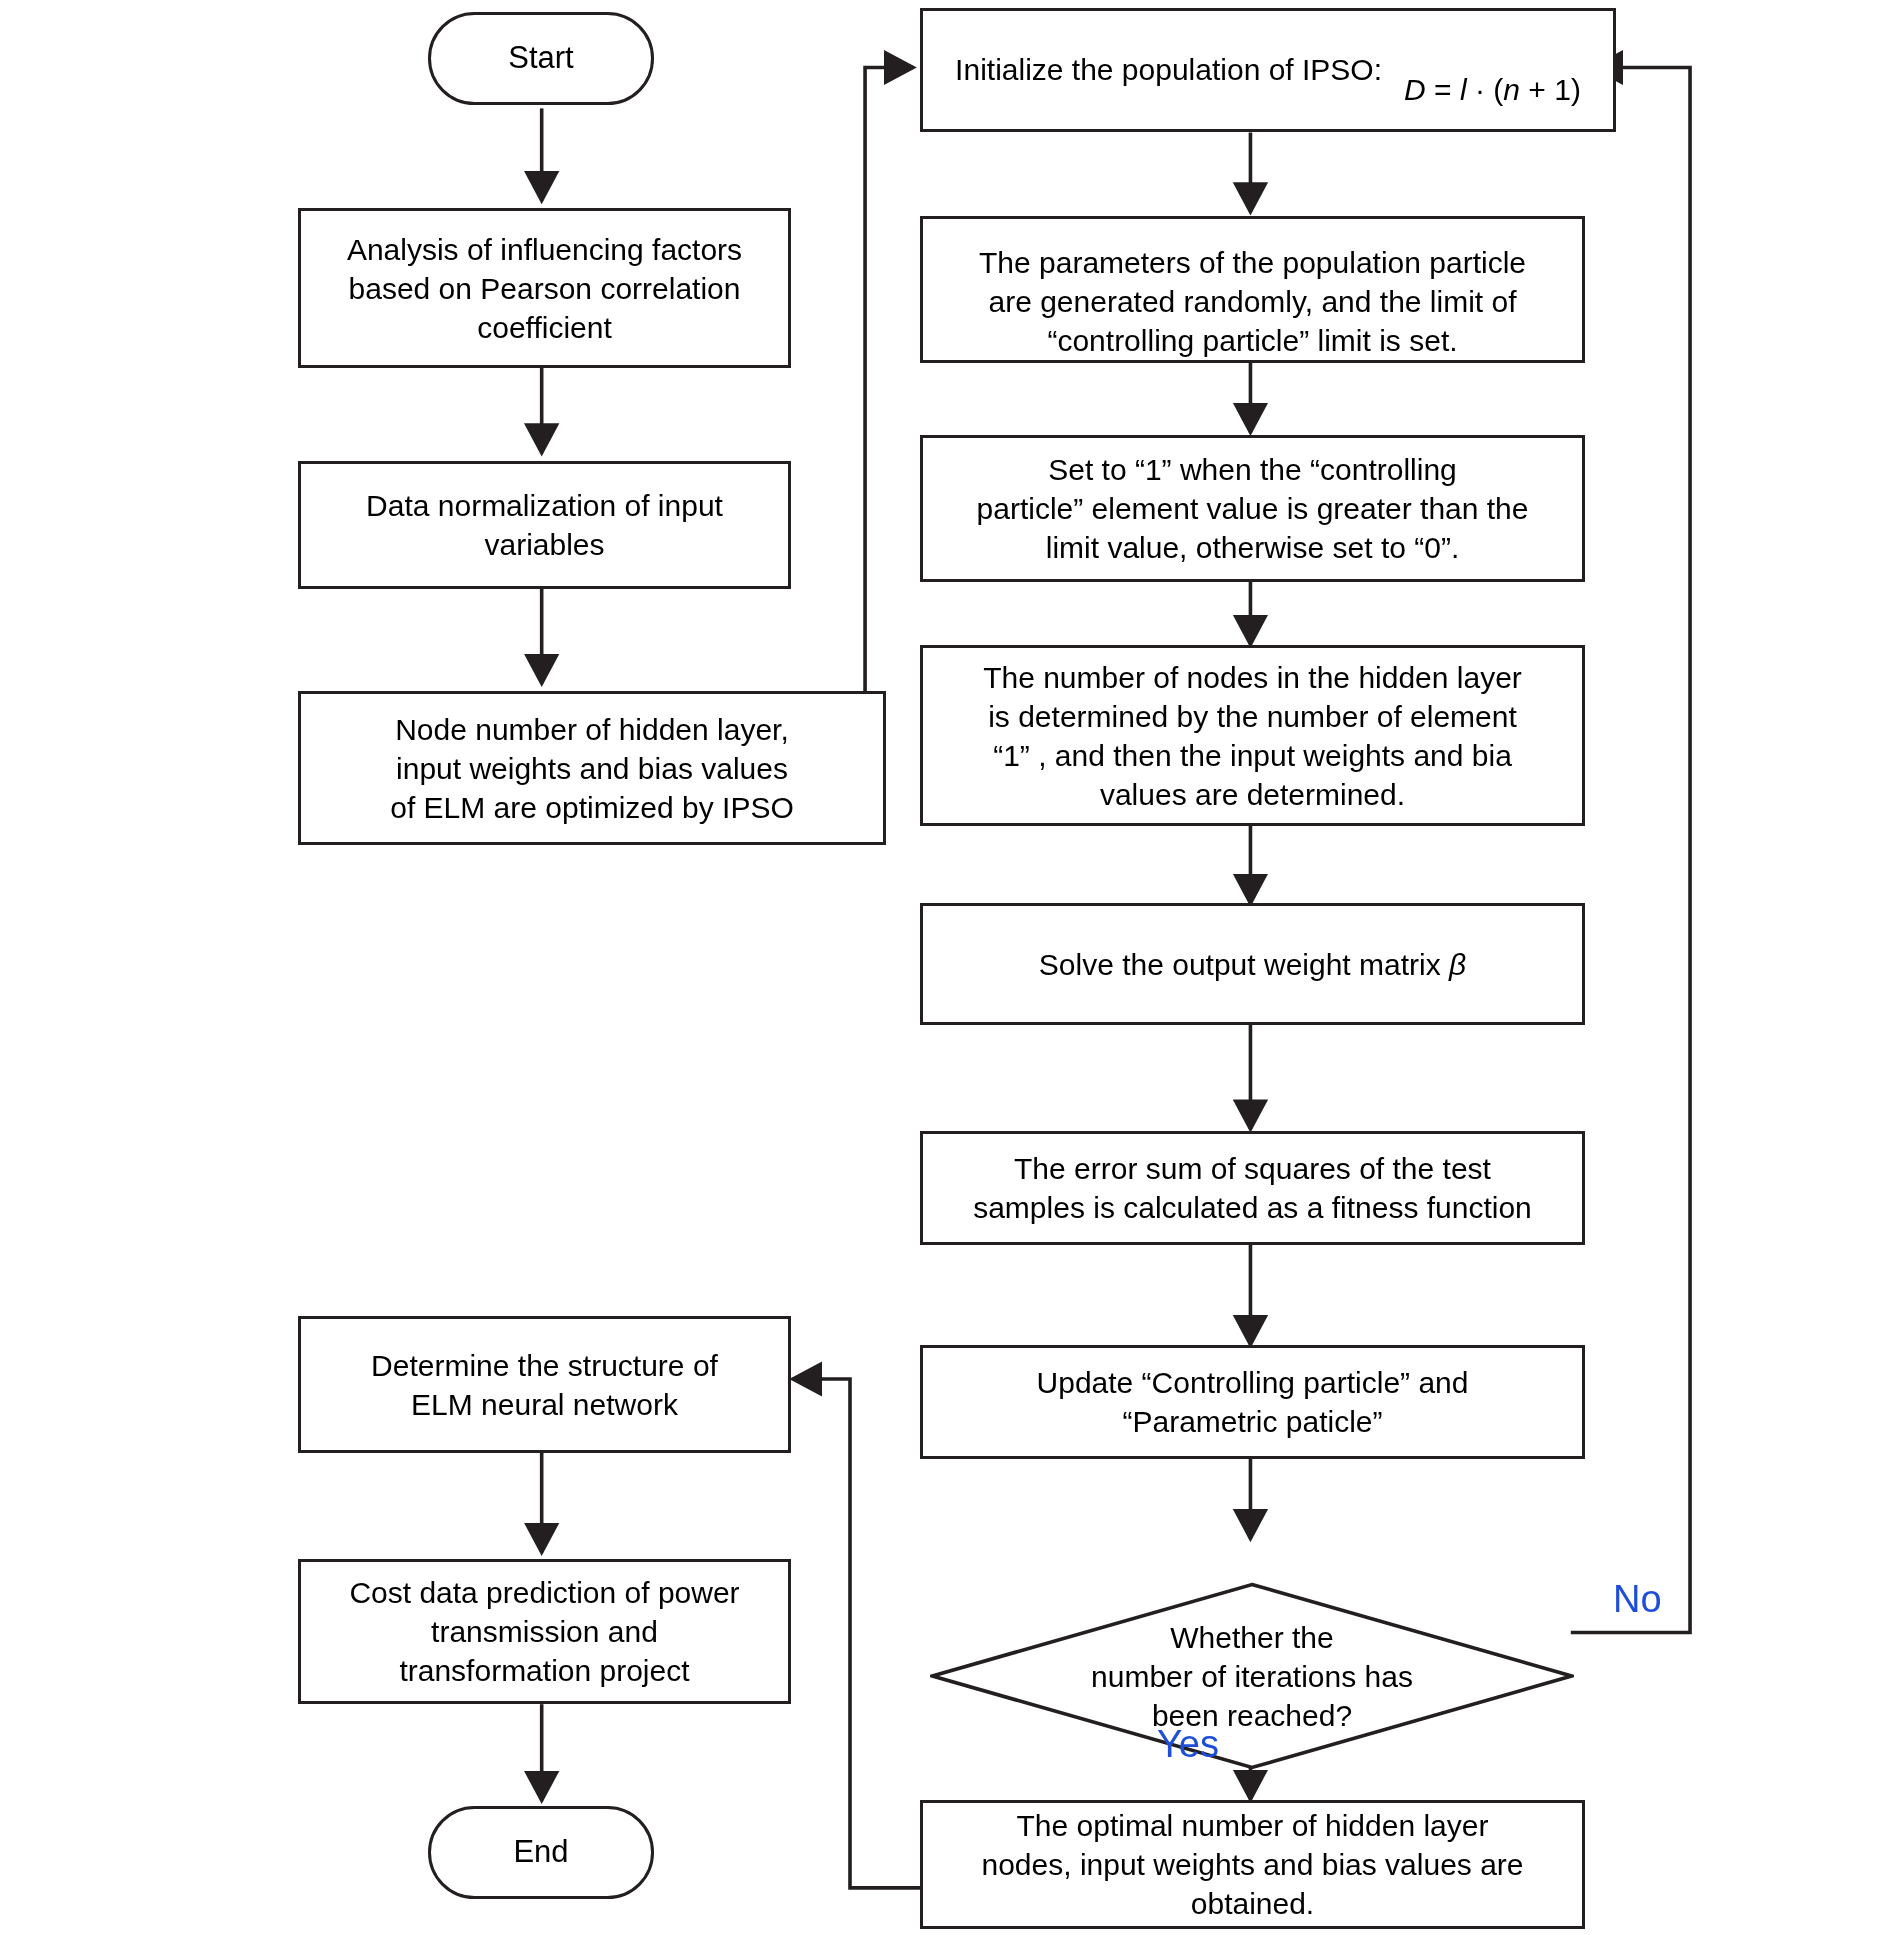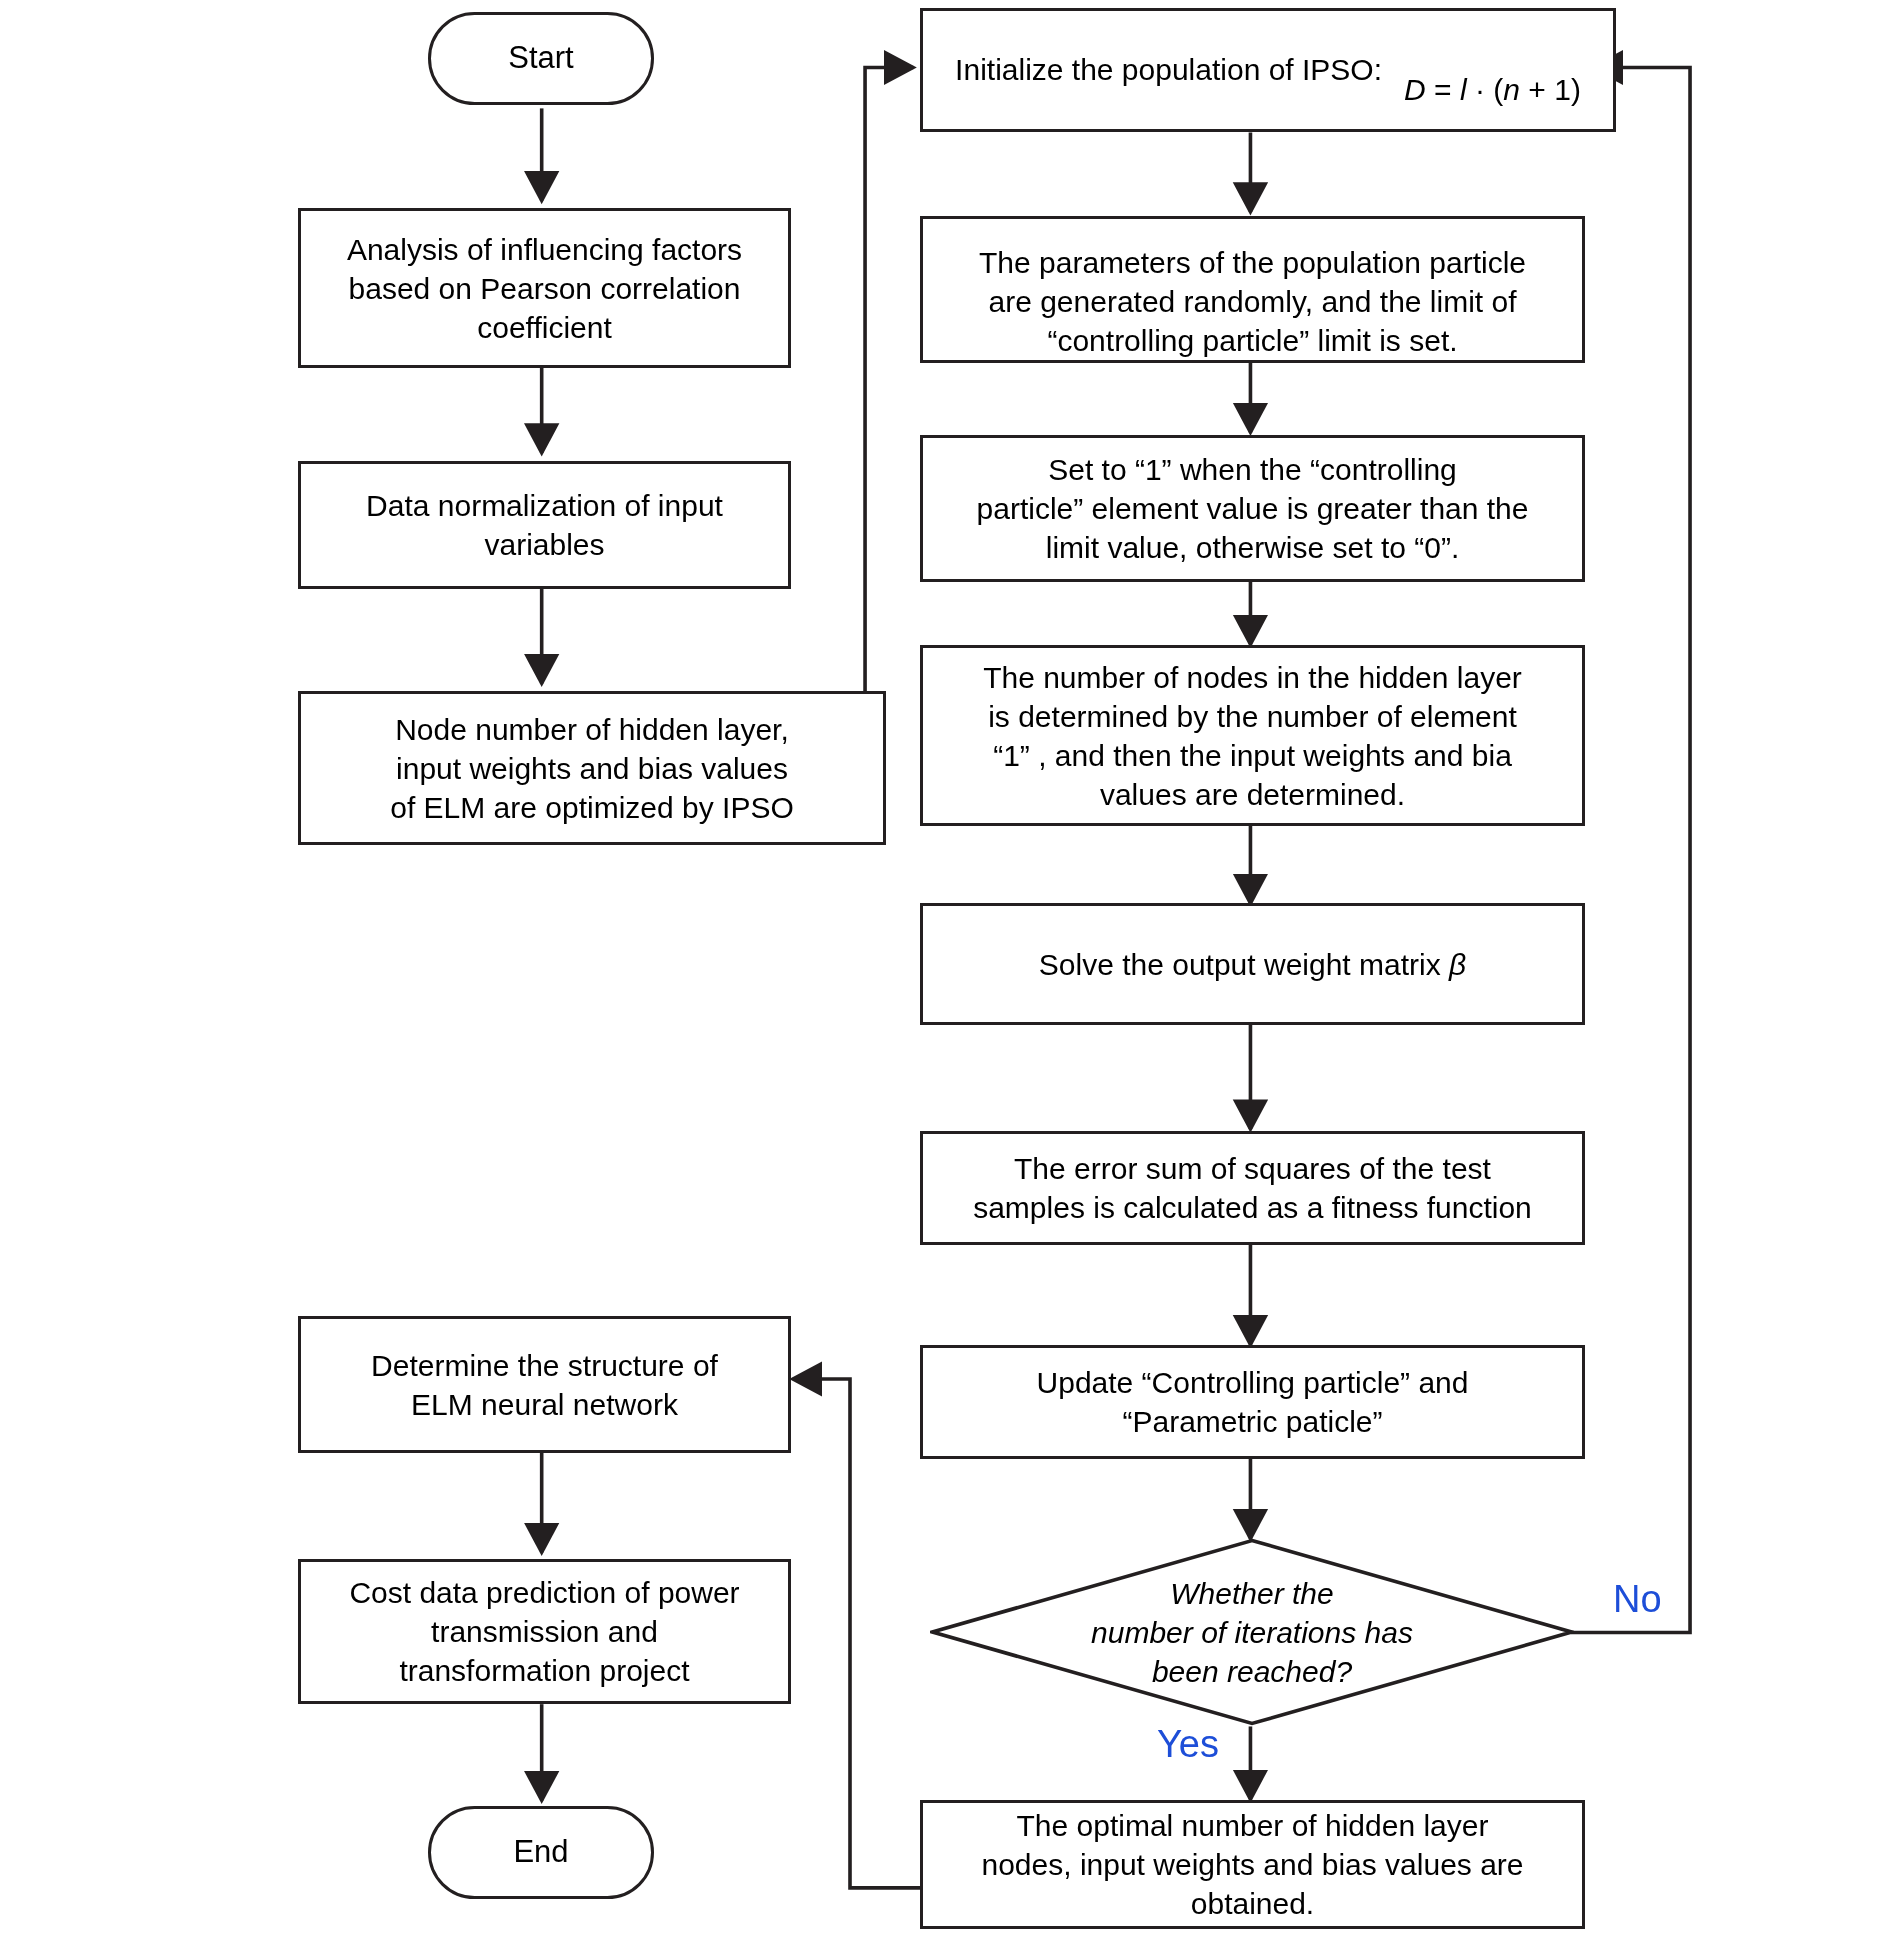--- a/index.html
+++ b/index.html
@@ -198,21 +198,21 @@
   <div class="node" style="left:880px; top:1131px; width:665px; height:114px;">
     <span class="txt">The error sum of squares of the test
 samples is calculated as a fitness function</span>
   </div>
 
   <div class="node" style="left:880px; top:1345px; width:665px; height:114px;">
     <span class="txt">Update “Controlling particle” and
 “Parametric paticle”</span>
   </div>
 
-  <div class="diamond-wrap" style="left:890px; top:1538px; width:644px; height:188px;font-style:italic;">
+  <div class="diamond-wrap" style="left:890px; top:1582px; width:644px; height:188px;">
     <svg width="644" height="188" viewBox="0 0 1070 312">
       <polygon points="535,4 1066,156 535,308 4,156" fill="#ffffff" stroke="#231f20" stroke-width="6"></polygon>
     </svg>
     <div class="diamond-label">Whether the
 number of iterations has
 been reached?</div>
   </div>
 
   <div class="node" style="left:880px; top:1800px; width:665px; height:129px;">
     <span class="txt">The optimal number of hidden layer

